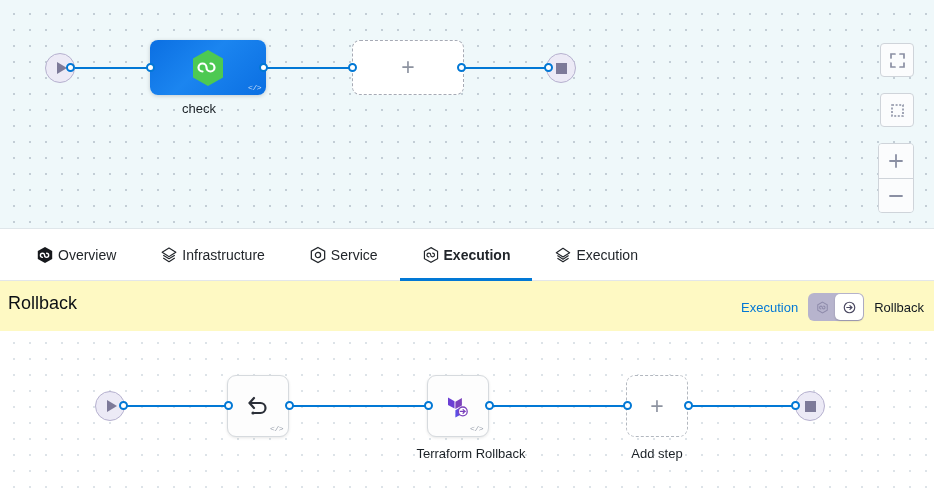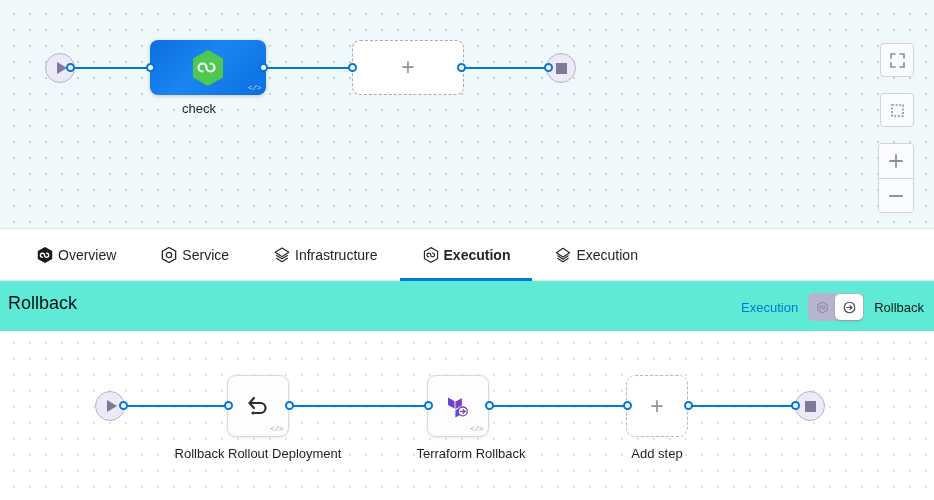--- a/index.html
+++ b/index.html
@@ -101,21 +101,21 @@
   .tab.active { font-weight: bold; }
   .tab.active::after {
     content: ""; position: absolute; left: 0; right: 0; bottom: -1px;
     height: 3px; background: #0278d5;
   }
   .tab-ico { width: 18px; height: 18px; flex: none; display:block; }
 
   
   .rb-header {
     position: absolute; left: 0; top: 281px; width: 934px; height: 50px;
-    background: #5eead4;
+    background: #fef9c3;
   }
   .rb-title {
     position: absolute; left: 8px; top: 12px;
     font-size: 18px; color: #0b0f14; font-weight: normal;
   }
   .switch-wrap {
     position: absolute; right: 10px; top: 12px;
     display: flex; align-items: center; gap: 10px;
   }
   .sw-lbl { font-size: 13px; }
@@ -247,35 +247,35 @@
     <div class="tab">
       <svg class="tab-ico" viewBox="0 0 20 20">
         <polygon points="10,1 18,5.5 18,14.5 10,19 2,14.5 2,5.5" fill="#16181c"></polygon>
         <path d="M7.2 12.6 a2.3 2.3 0 1 1 2.3-2.3 a2.3 2.3 0 1 0 2.3-2.3" fill="none" stroke="#ffffff" stroke-width="1.5" stroke-linecap="round"></path>
       </svg>
       <span>Overview</span>
     </div>
 
     <div class="tab">
       <svg class="tab-ico" viewBox="0 0 20 20">
-        <polygon points="10,1.6 17.4,5.8 17.4,14.2 10,18.4 2.6,14.2 2.6,5.8" fill="none" stroke="#22262b" stroke-width="1.4"></polygon>
-        <circle cx="10" cy="10" r="2.9" fill="none" stroke="#22262b" stroke-width="1.4"></circle>
-      </svg>
-      <span>Service</span>
-    </div>
-
-    <div class="tab">
-      <svg class="tab-ico" viewBox="0 0 20 20">
         <g fill="none" stroke="#22262b" stroke-width="1.3" stroke-linejoin="round">
           <path d="M10 2.2 L17.6 7 L10 11.8 L2.4 7 Z"></path>
           <path d="M3.6 10.2 L10 14.2 L16.4 10.2"></path>
           <path d="M3.6 13.4 L10 17.4 L16.4 13.4"></path>
         </g>
       </svg>
       <span>Infrastructure</span>
+    </div>
+
+    <div class="tab">
+      <svg class="tab-ico" viewBox="0 0 20 20">
+        <polygon points="10,1.6 17.4,5.8 17.4,14.2 10,18.4 2.6,14.2 2.6,5.8" fill="none" stroke="#22262b" stroke-width="1.4"></polygon>
+        <circle cx="10" cy="10" r="2.9" fill="none" stroke="#22262b" stroke-width="1.4"></circle>
+      </svg>
+      <span>Service</span>
     </div>
 
     <div class="tab active">
       <svg class="tab-ico" viewBox="0 0 20 20">
         <polygon points="10,1.8 17.3,5.9 17.3,14.1 10,18.2 2.7,14.1 2.7,5.9" fill="none" stroke="#22262b" stroke-width="1.3"></polygon>
         <path d="M7.6 12.1 a2.1 2.1 0 1 1 2.1-2.1 a2.1 2.1 0 1 0 2.1-2.1" fill="none" stroke="#22262b" stroke-width="1.3" stroke-linecap="round"></path>
       </svg>
       <span>Execution</span>
     </div>
 
@@ -332,21 +332,20 @@
     <div class="step-node" style="left:227px;">
       <svg width="30" height="30" viewBox="0 0 30 30">
         <path d="M11 7 L6.5 12 L11 17" fill="none" stroke="#2b2f38" stroke-width="2.2" stroke-linecap="round" stroke-linejoin="round"></path>
         <path d="M6.8 12 H17.5 a5 5 0 0 1 0 10 H11.5" fill="none" stroke="#2b2f38" stroke-width="2.2" stroke-linecap="round"></path>
         <circle cx="10" cy="22" r="1.6" fill="#2b2f38"></circle>
       </svg>
       <span class="code-badge dark">&lt;/&gt;</span>
     </div>
     <div class="b-port" style="left:224px;"></div>
     <div class="b-port" style="left:285px;"></div>
-    <div class="step-label" style="left:173px;">Rollback Rollout Deployment</div>
 
     <div class="step-node" style="left:427px;">
       <svg width="30" height="30" viewBox="0 0 30 30">
         <polygon points="5,6.5 11.5,10.2 11.5,17.6 5,13.9" fill="#6b3fd4"></polygon>
         <polygon points="12.4,10.7 18.9,7 18.9,14.4 12.4,18.1" fill="#7b42bc"></polygon>
         <polygon points="12.4,19.2 18.9,15.5 18.9,22.9 12.4,26.6" fill="#5c4ee5"></polygon>
         <circle cx="19.8" cy="20.4" r="4.4" fill="#ffffff" stroke="#7b42bc" stroke-width="1.3"></circle>
         <path d="M17.4 20.4 H22.1" stroke="#7b42bc" stroke-width="1.3" stroke-linecap="round"></path>
         <path d="M20.1 18.6 L21.9 20.4 L20.1 22.2" fill="none" stroke="#7b42bc" stroke-width="1.3" stroke-linecap="round" stroke-linejoin="round"></path>
       </svg>

